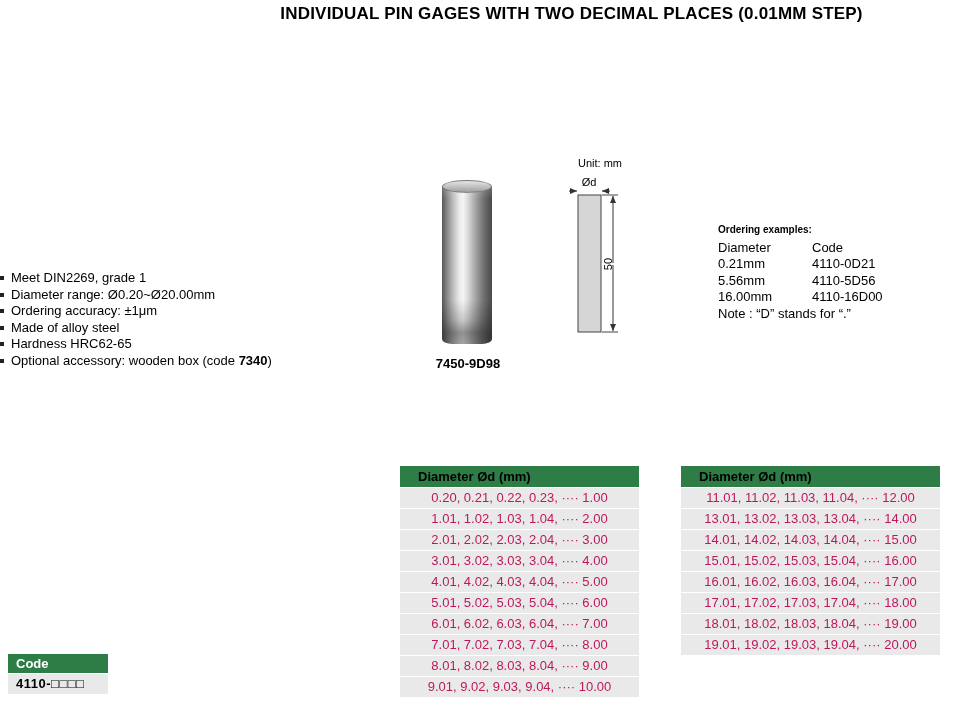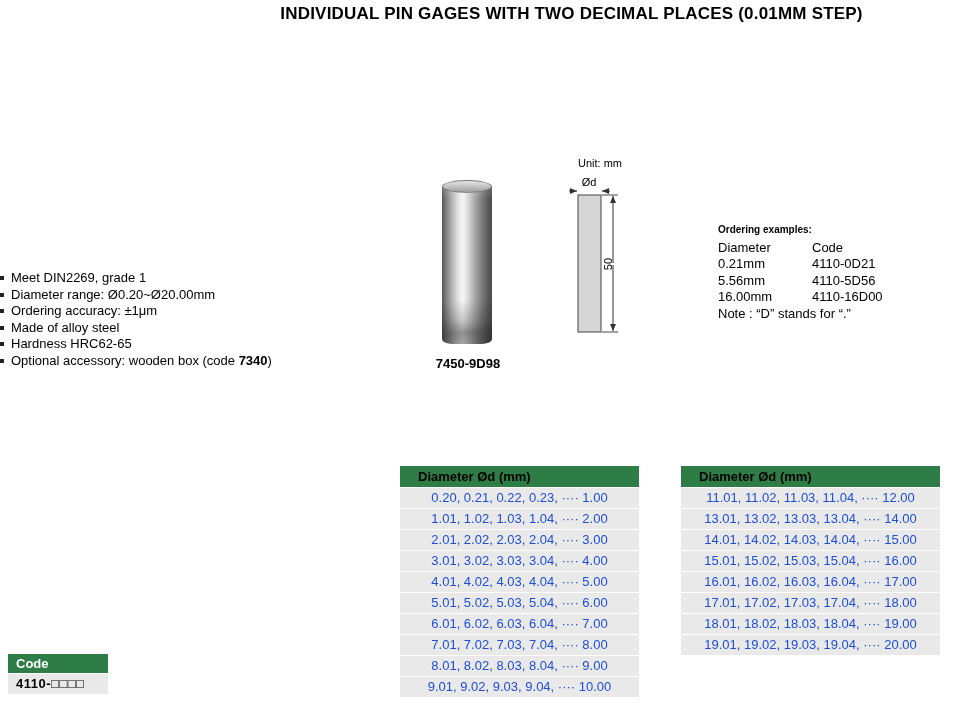--- a/index.html
+++ b/index.html
@@ -62,21 +62,21 @@
   
   .dtable{position:absolute;top:466px;}
   .dtable-left{left:400px;width:239px;}
   .dtable-right{left:681px;width:259px;}
   .thead{
     background:var(--header-green);color:#000000;font-weight:bold;font-size:13px;
     height:21px;line-height:21px;padding-left:18px;
   }
   .trow{
     background:var(--row-gray);height:20px;line-height:20px;margin-top:1px;
-    text-align:center;font-size:13px;color:#1d4ed8;white-space:nowrap;
+    text-align:center;font-size:13px;color:#be185d;white-space:nowrap;
   }
 
   
   .codeblock{position:absolute;left:8px;top:654px;width:100px;font-size:13px;}
   .chead{
     background:var(--header-green);color:#fff;font-weight:bold;
     height:19px;line-height:19px;padding-left:8px;
   }
   .cval{
     background:var(--row-gray);font-weight:bold;height:20px;line-height:20px;

